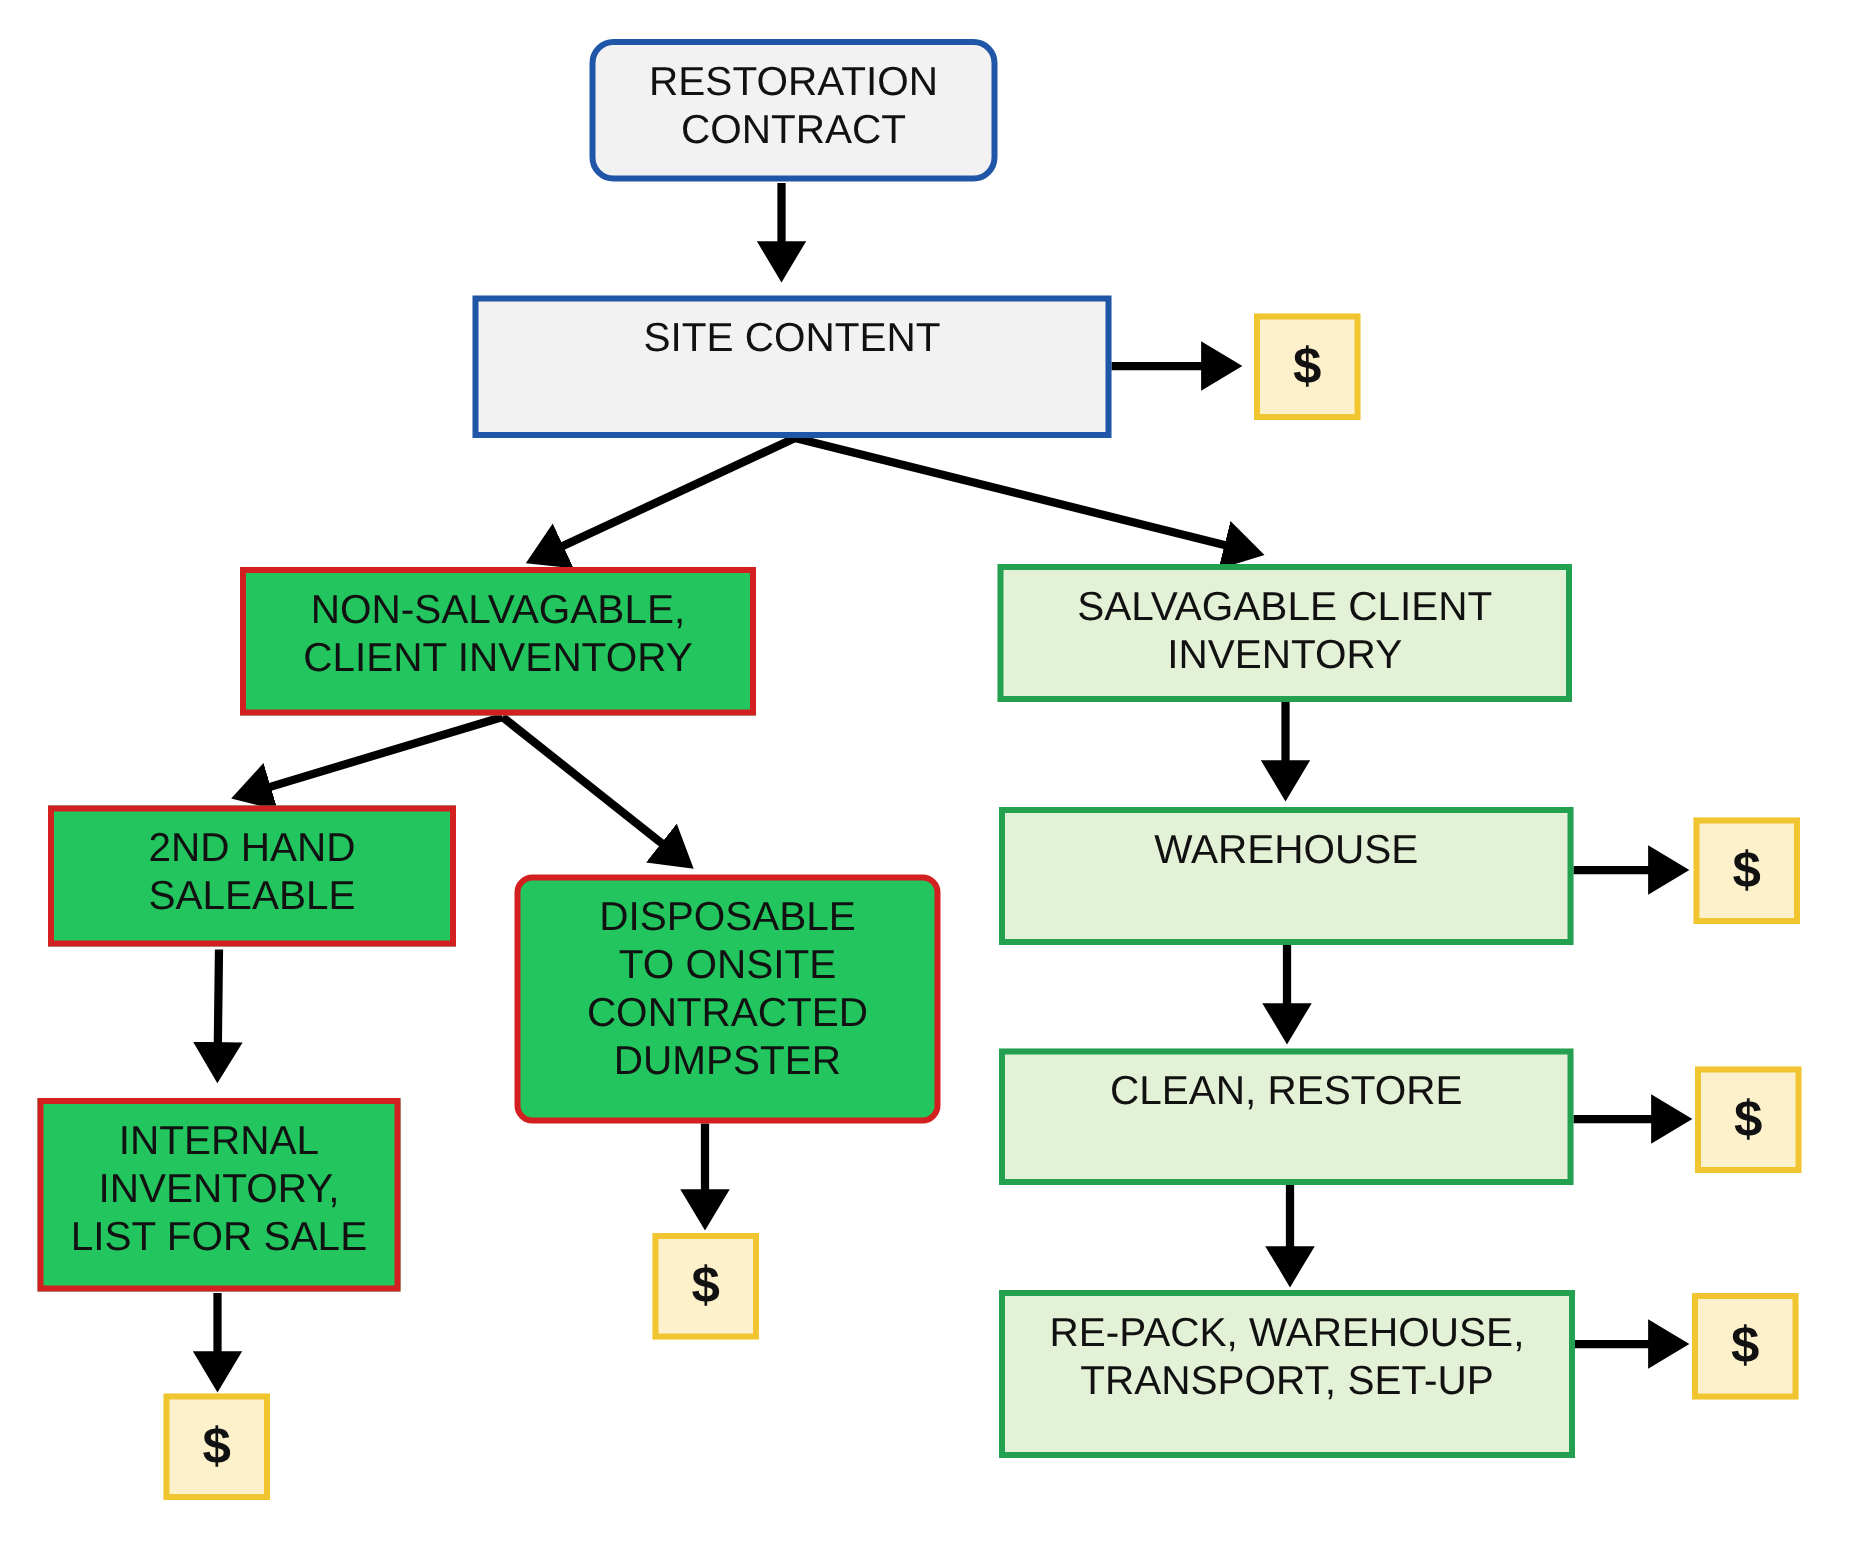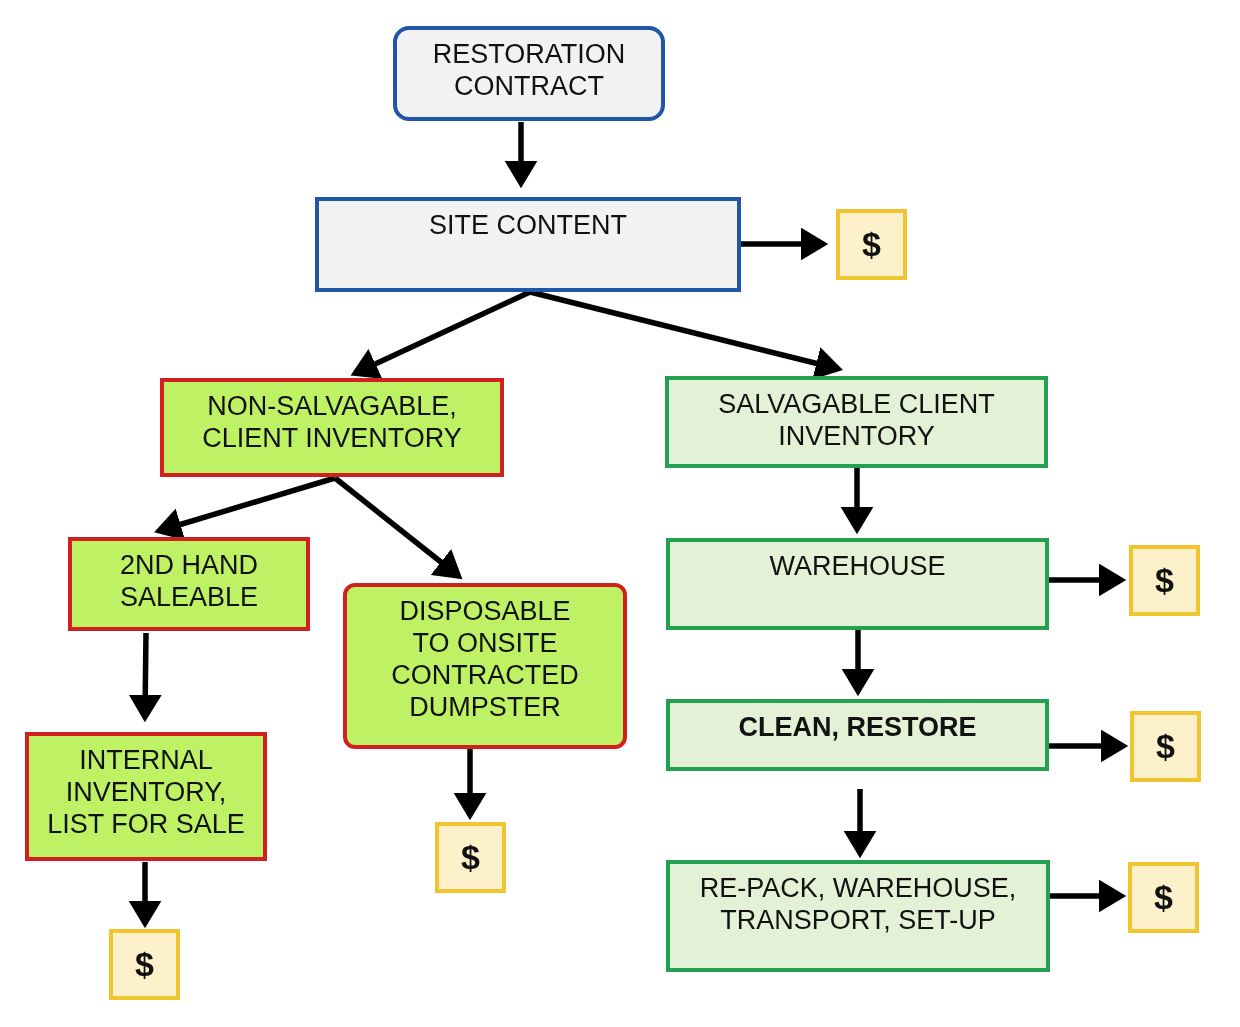--- a/index.html
+++ b/index.html
@@ -2,21 +2,21 @@
 <html><head>
 <meta charset="utf-8">
 <style>
   html, body { margin: 0; padding: 0; background: #ffffff; }
   body { width: 1240px; height: 1027px; position: relative; overflow: hidden;
          font-family: "Liberation Sans", sans-serif; }
   .node { position: absolute; box-sizing: border-box; border: 4px solid; display: flex;
           flex-direction: column; align-items: center; justify-content: flex-start;
           text-align: center; color: #111; font-size: 27px; line-height: 32px; padding-top: 8px; }
   .node.blue { border-color: #1f56a8; background: #f2f2f2; }
-  .node.red { border-color: #d21f1f; background: #bef264; }
+  .node.red { border-color: #d21f1f; background: #22c55e; }
   .node.green { border-color: #23a050; background: #e3f1d6; }
   .money { position: absolute; box-sizing: border-box; border: 4px solid #f0c530;
            background: #fdf1cc; display: flex; align-items: center; justify-content: center;
            font-size: 34px; font-weight: bold; color: #111; }
   svg.arrows { position: absolute; left: 0; top: 0; }
 </style>
 </head>
 <body>
 
 <svg class="arrows" width="1240" height="1027">
@@ -59,21 +59,21 @@
 <div class="node red" style="left:160px;top:378px;width:344px;height:99px;">
   <span>NON-SALVAGABLE,</span>
   <span>CLIENT INVENTORY</span>
 </div>
 
 <div class="node green" style="left:665px;top:376px;width:383px;height:92px;">
   <span>SALVAGABLE CLIENT</span>
   <span>INVENTORY</span>
 </div>
 
-<div class="node red" style="left:32px;top:537px;width:242px;height:94px;margin-left:36px;">
+<div class="node red" style="left:32px;top:537px;width:272px;height:94px;">
   <span>2ND HAND</span>
   <span>SALEABLE</span>
 </div>
 
 <div class="node red" style="left:343px;top:583px;width:284px;height:166px;border-radius:12px;">
   <span>DISPOSABLE</span>
   <span>TO ONSITE</span>
   <span>CONTRACTED</span>
   <span>DUMPSTER</span>
 </div>
@@ -92,21 +92,21 @@
   <span>$</span>
 </div>
 
 <div class="node green" style="left:666px;top:538px;width:383px;height:92px;">
   <span>WAREHOUSE</span>
 </div>
 <div class="money" style="left:1129px;top:545px;width:71px;height:71px;">
   <span>$</span>
 </div>
 
-<div class="node green" style="left:666px;top:699px;width:383px;height:72px;font-weight:bold;">
+<div class="node green" style="left:666px;top:699px;width:383px;height:91px;">
   <span>CLEAN, RESTORE</span>
 </div>
 <div class="money" style="left:1130px;top:711px;width:71px;height:71px;">
   <span>$</span>
 </div>
 
 <div class="node green" style="left:666px;top:860px;width:384px;height:112px;">
   <span>RE-PACK, WAREHOUSE,</span>
   <span>TRANSPORT, SET-UP</span>
 </div>

